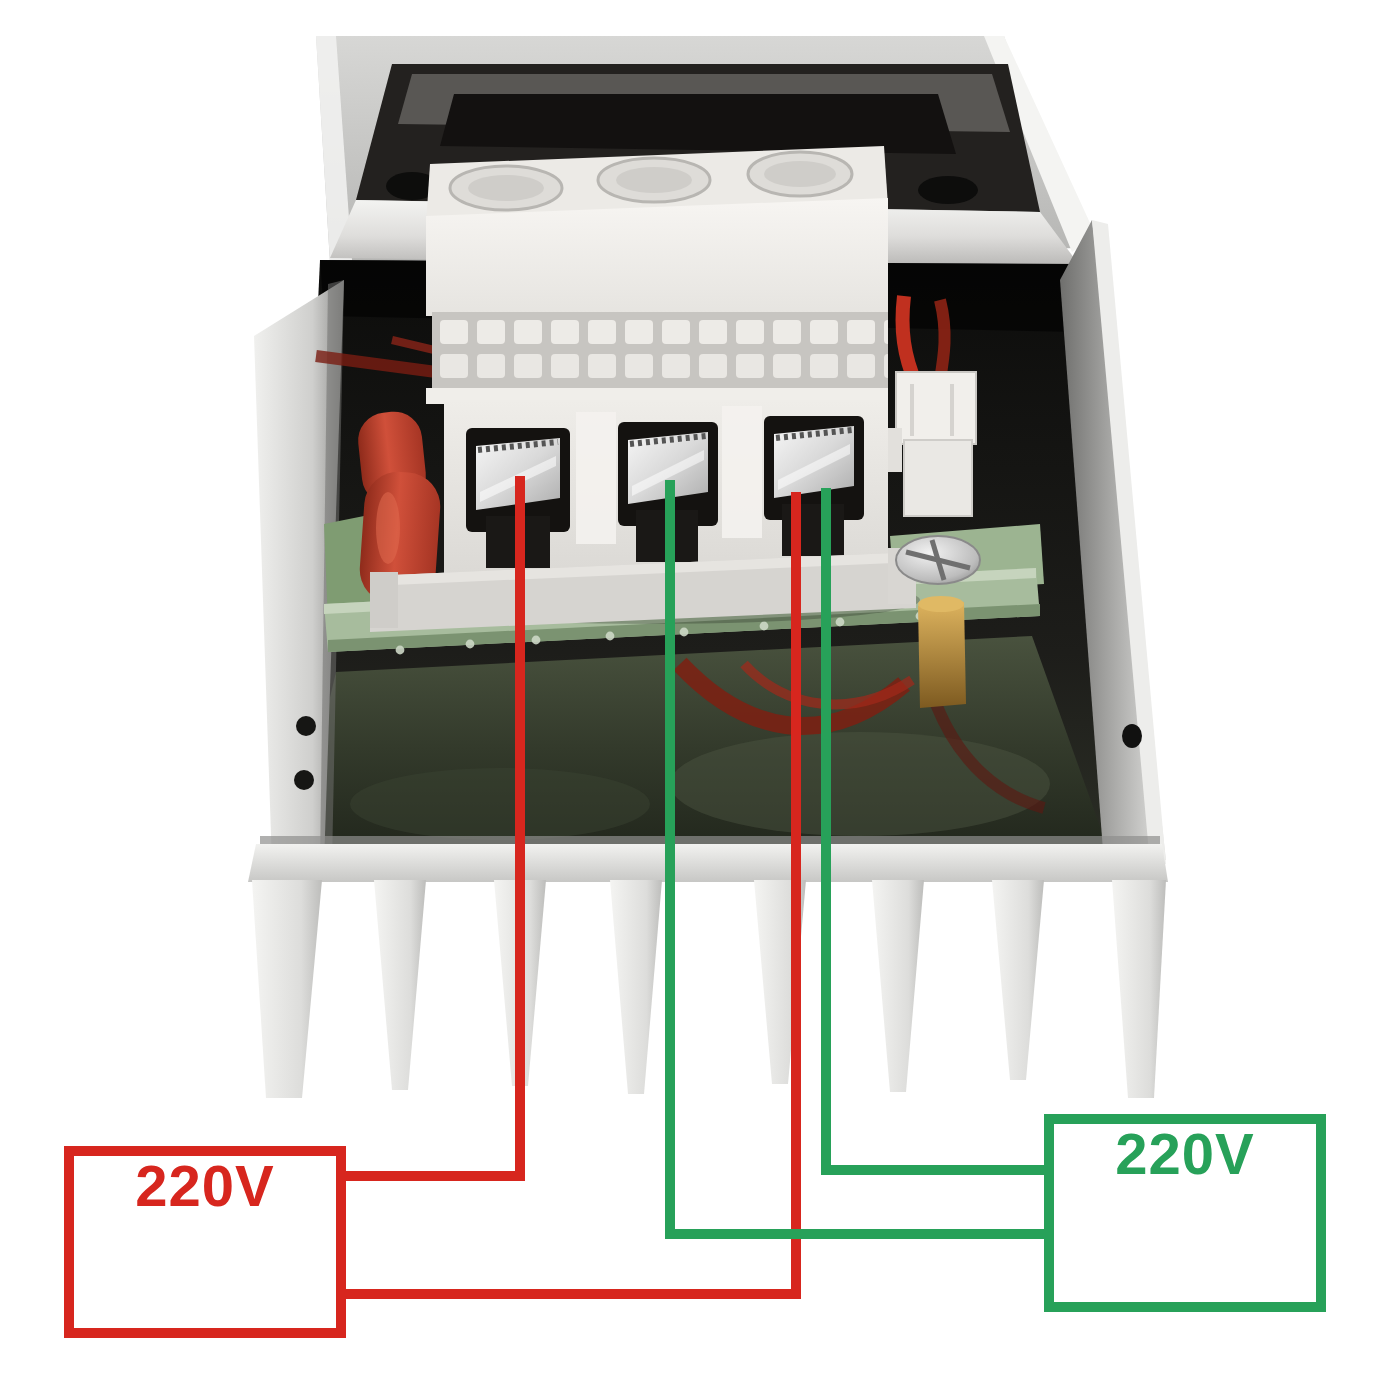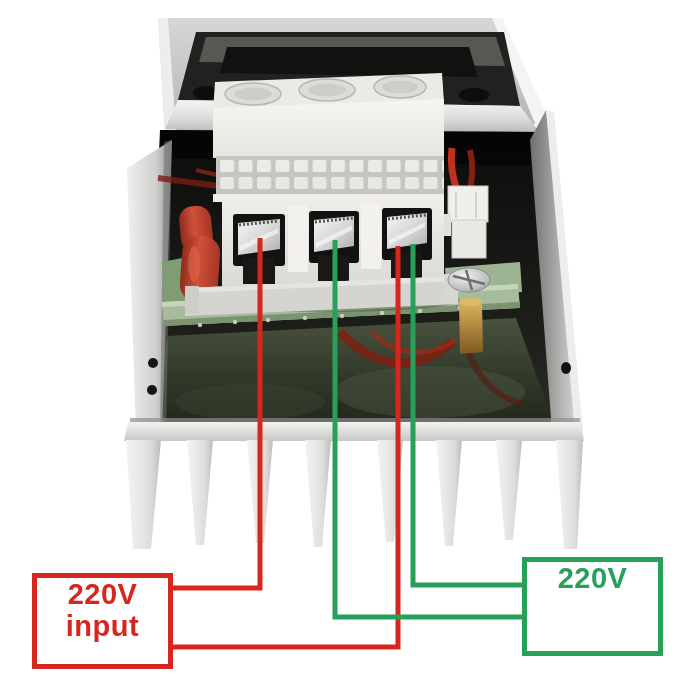--- a/index.html
+++ b/index.html
@@ -252,18 +252,17 @@
   <g>
     <polyline class="wire red" points="260,238 260,588 170,588"></polyline>
     <polyline class="wire red" points="398,246 398,647 170,647"></polyline>
     <polyline class="wire green" points="335,240 335,617 526,617"></polyline>
     <polyline class="wire green" points="413,244 413,585 526,585"></polyline>
   </g>
 </svg>
 
   <div class="label-box input">
     <span>220V</span>
-    <span>input</span>
   </div>
   <div class="label-box output">
     <span>220V</span>
   </div>
 </div>
 
 </body></html>

